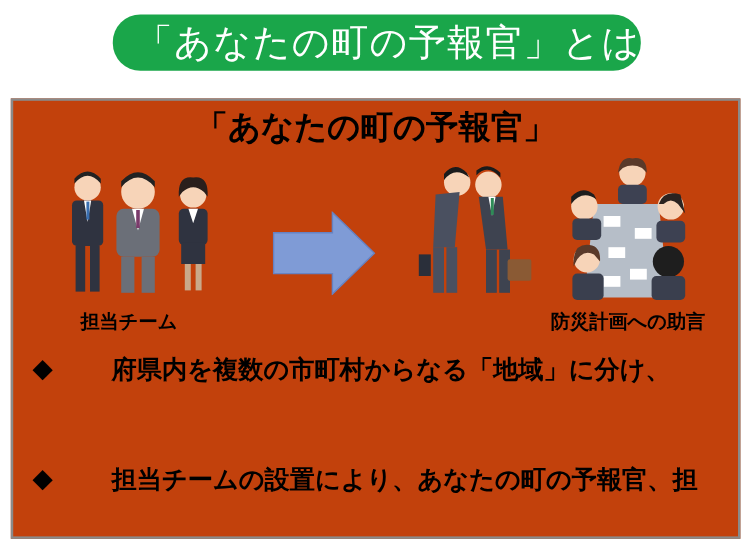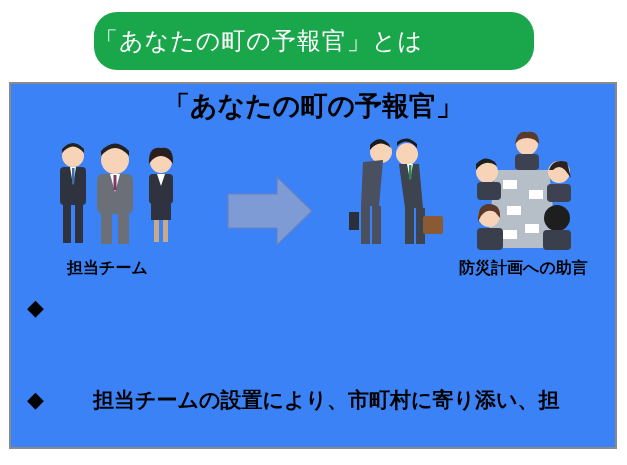--- a/index.html
+++ b/index.html
@@ -1,22 +1,22 @@
 <!DOCTYPE html>
 <html><head>
 <meta charset="utf-8">
 <style>
   html, body { margin: 0; padding: 0; background: #ffffff; }
   body { width: 627px; height: 465px; position: relative; overflow: hidden;
          font-family: "DejaVu Sans", "Liberation Sans", sans-serif; color: #000; }
-  .pill { position: absolute; left: 94px; top: 12px; width: 440px; height: 58px;
-          background: #1aa64a; border-radius: 23px; color: #fff; font-size: 24px;
-          display: flex; align-items: center; justify-content: flex-start; letter-spacing: 1px; }
+  .pill { position: absolute; left: 94px; top: 12px; width: 440px; height: 47px;
+          background: #1aa64a; border-radius: 23px; color: #fff; font-size: 31px;
+          display: flex; align-items: center; justify-content: flex-end; letter-spacing: 1px; }
   .box { position: absolute; left: 9px; top: 82px; width: 608px; height: 367px;
-         border: 2px solid #8a8a8a; box-sizing: border-box; background: #3b82f6; }
+         border: 2px solid #8a8a8a; box-sizing: border-box; background: #c2410c; }
   .box-title { position: absolute; left: 0; right: 0; top: 4px; text-align: center;
                font-size: 27px; font-weight: bold; letter-spacing: 0px; }
   .caption { position: absolute; font-size: 16px; font-weight: bold; white-space: nowrap; text-align: center; }
   .bullet { position: absolute; left: 16px; font-size: 21px; font-weight: bold; line-height: 30px; width: 580px; }
   .bullet .mark { position: absolute; left: 0; top: 0; font-size: 22px; }
   .bullet .l1 { padding-left: 66px; white-space: nowrap; }
   .bullet .l2 { padding-left: 48px; white-space: nowrap; }
   svg { position: absolute; }
 </style>
 </head>
@@ -104,19 +104,20 @@
     <path d="M11 92 Q10 74 22 74 Q34 74 33 88 L28 82 Q20 78 14 86 Z" fill="#5a3a2a"></path>
     <rect x="10" y="98" width="26" height="22" rx="4" fill="#3a3f4e"></rect>
 
     <circle cx="90" cy="88" r="13" fill="#1e1e1e"></circle>
     <rect x="76" y="100" width="28" height="20" rx="4" fill="#3a3f4e"></rect>
   </svg>
   <div class="caption" style="left:448px; top:174px;">防災計画への助言</div>
 
   <div class="bullet" style="top:209px;">
     <span class="mark">◆</span>
+    <div class="l1">府県内を複数の市町村からなる「地域」に分け、</div>
   </div>
 
   <div class="bullet" style="top:301px;">
     <span class="mark">◆</span>
-    <div class="l1">担当チームの設置により、市町村に寄り添い、担</div>
+    <div class="l1">担当チームの設置により、あなたの町の予報官、担</div>
   </div>
 </div>
 
 </body></html>

